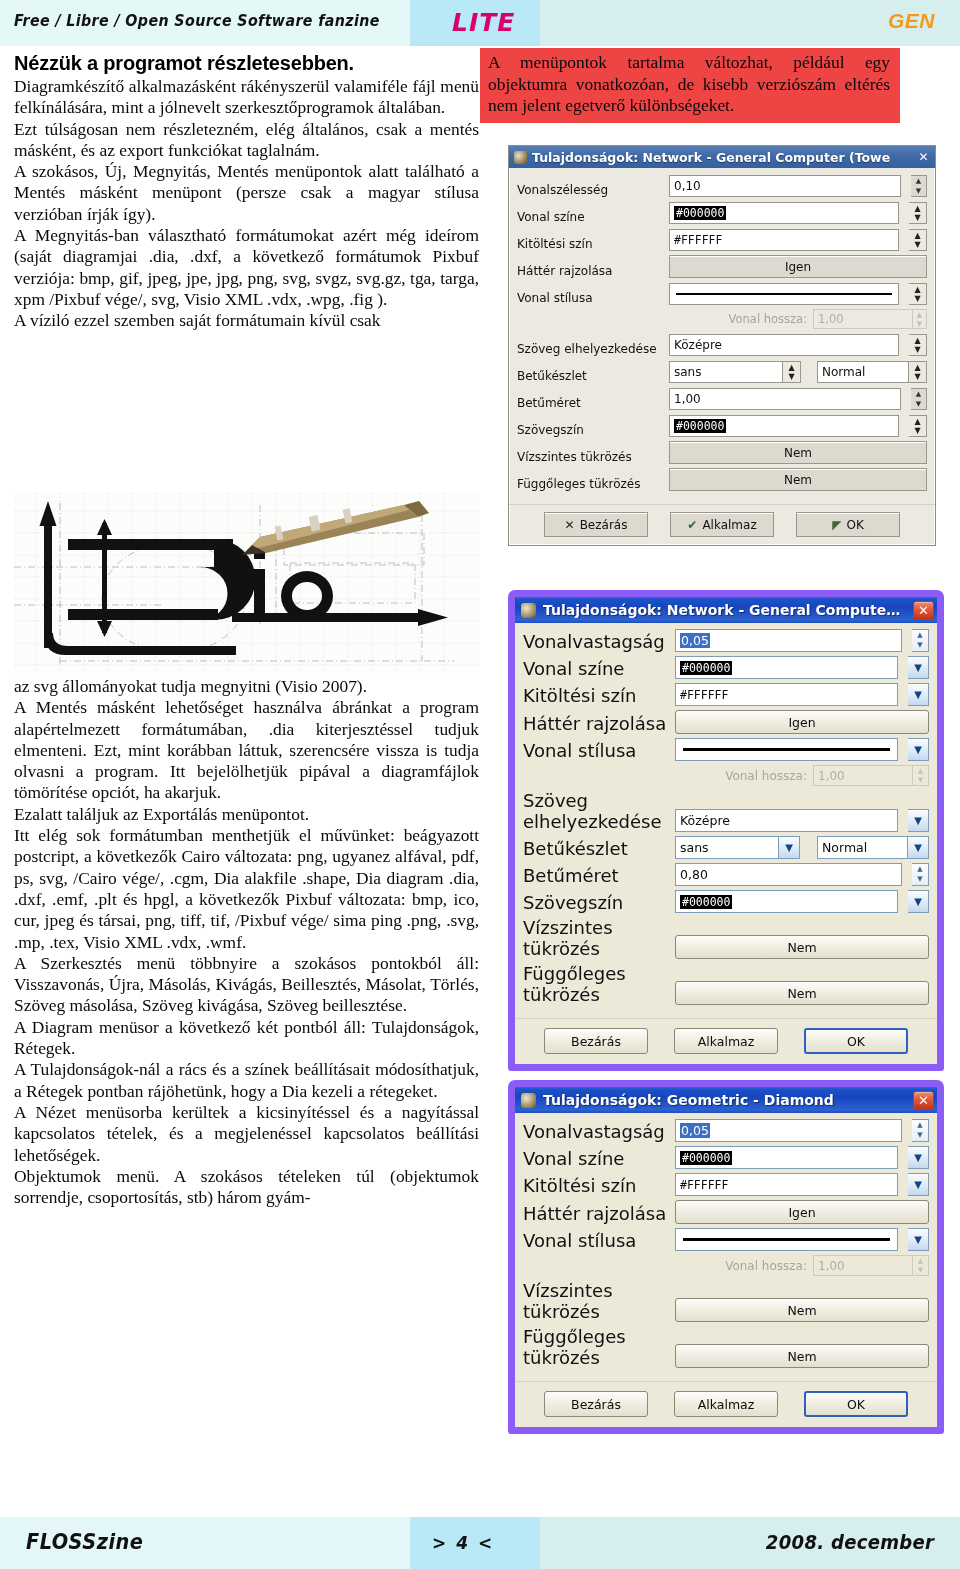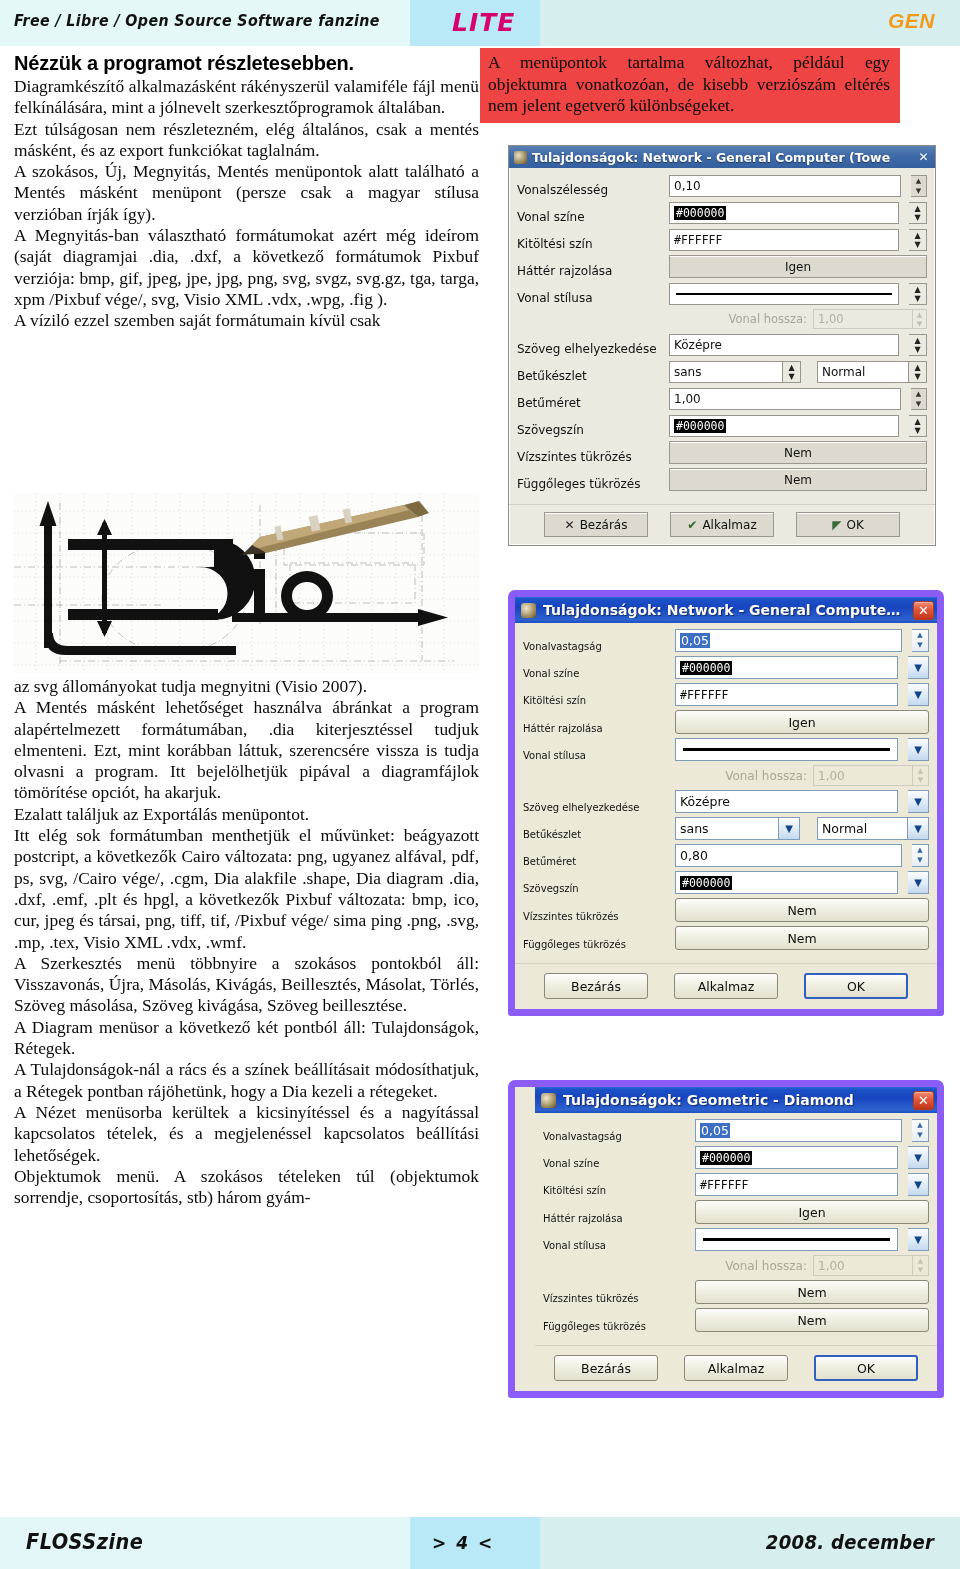--- a/index.html
+++ b/index.html
@@ -233,21 +233,21 @@
   .dlg-xp .tbar .xbtn{
     width:21px;height:19px;flex:0 0 auto;
     border-radius:3px;
     background:linear-gradient(to bottom,#f08a72 0%,#e0573a 45%,#c33417 100%);
     border:1px solid #b23a1e;
     display:flex;align-items:center;justify-content:center;
     color:#fff;font-weight:bold;font-size:13px;line-height:1;
     box-shadow:0 1px 1px rgba(255,255,255,.4) inset;
   }
   .dlg-xp .body{ padding:6px 8px 3px 8px; }
-  .dlg-xp .row .lab{ width:152px; flex:0 0 152px; font-size:10px; }
+  .dlg-xp .row .lab{ width:152px; flex:0 0 152px; font-size:18px; }
   .xp-entry{
     flex:1; height:23px; background:#fff; border:1px solid #7f9db9;
     display:flex; align-items:center; padding:0 4px; font-size:12.5px;
   }
   .xp-sel{ background:#3d6fc4; color:#fff; padding:0 1px; }
   .xp-arrow{
     width:21px; flex:0 0 21px;
     background:linear-gradient(to bottom,#fbfcfd,#dce9f6 60%,#c3d8ef);
     border:1px solid #7f9db9; border-left:none;
     display:flex; align-items:center; justify-content:center;
@@ -683,21 +683,21 @@
       </span>
     <span class="ab">
         <span class="u">Alkalmaz</span>
       </span>
     <span class="ab def">
         <span class="u">OK</span>
       </span>
   </div>
 </div>
 
-<div class="dlg-xp" style="left:508px; top:1080px; width:436px;padding-left:20px;">
+<div class="dlg-xp" style="left:508px; top:1080px; width:436px;">
   <div class="tbar">
     <span class="appicon"></span>
     <span class="tt">Tulajdonságok: Geometric - Diamond</span>
     <span class="xbtn">✕</span>
   </div>
   <div class="body">
 
     <div class="row">
       <span class="lab">Vonalvastagság</span>
       <span class="ctl">

